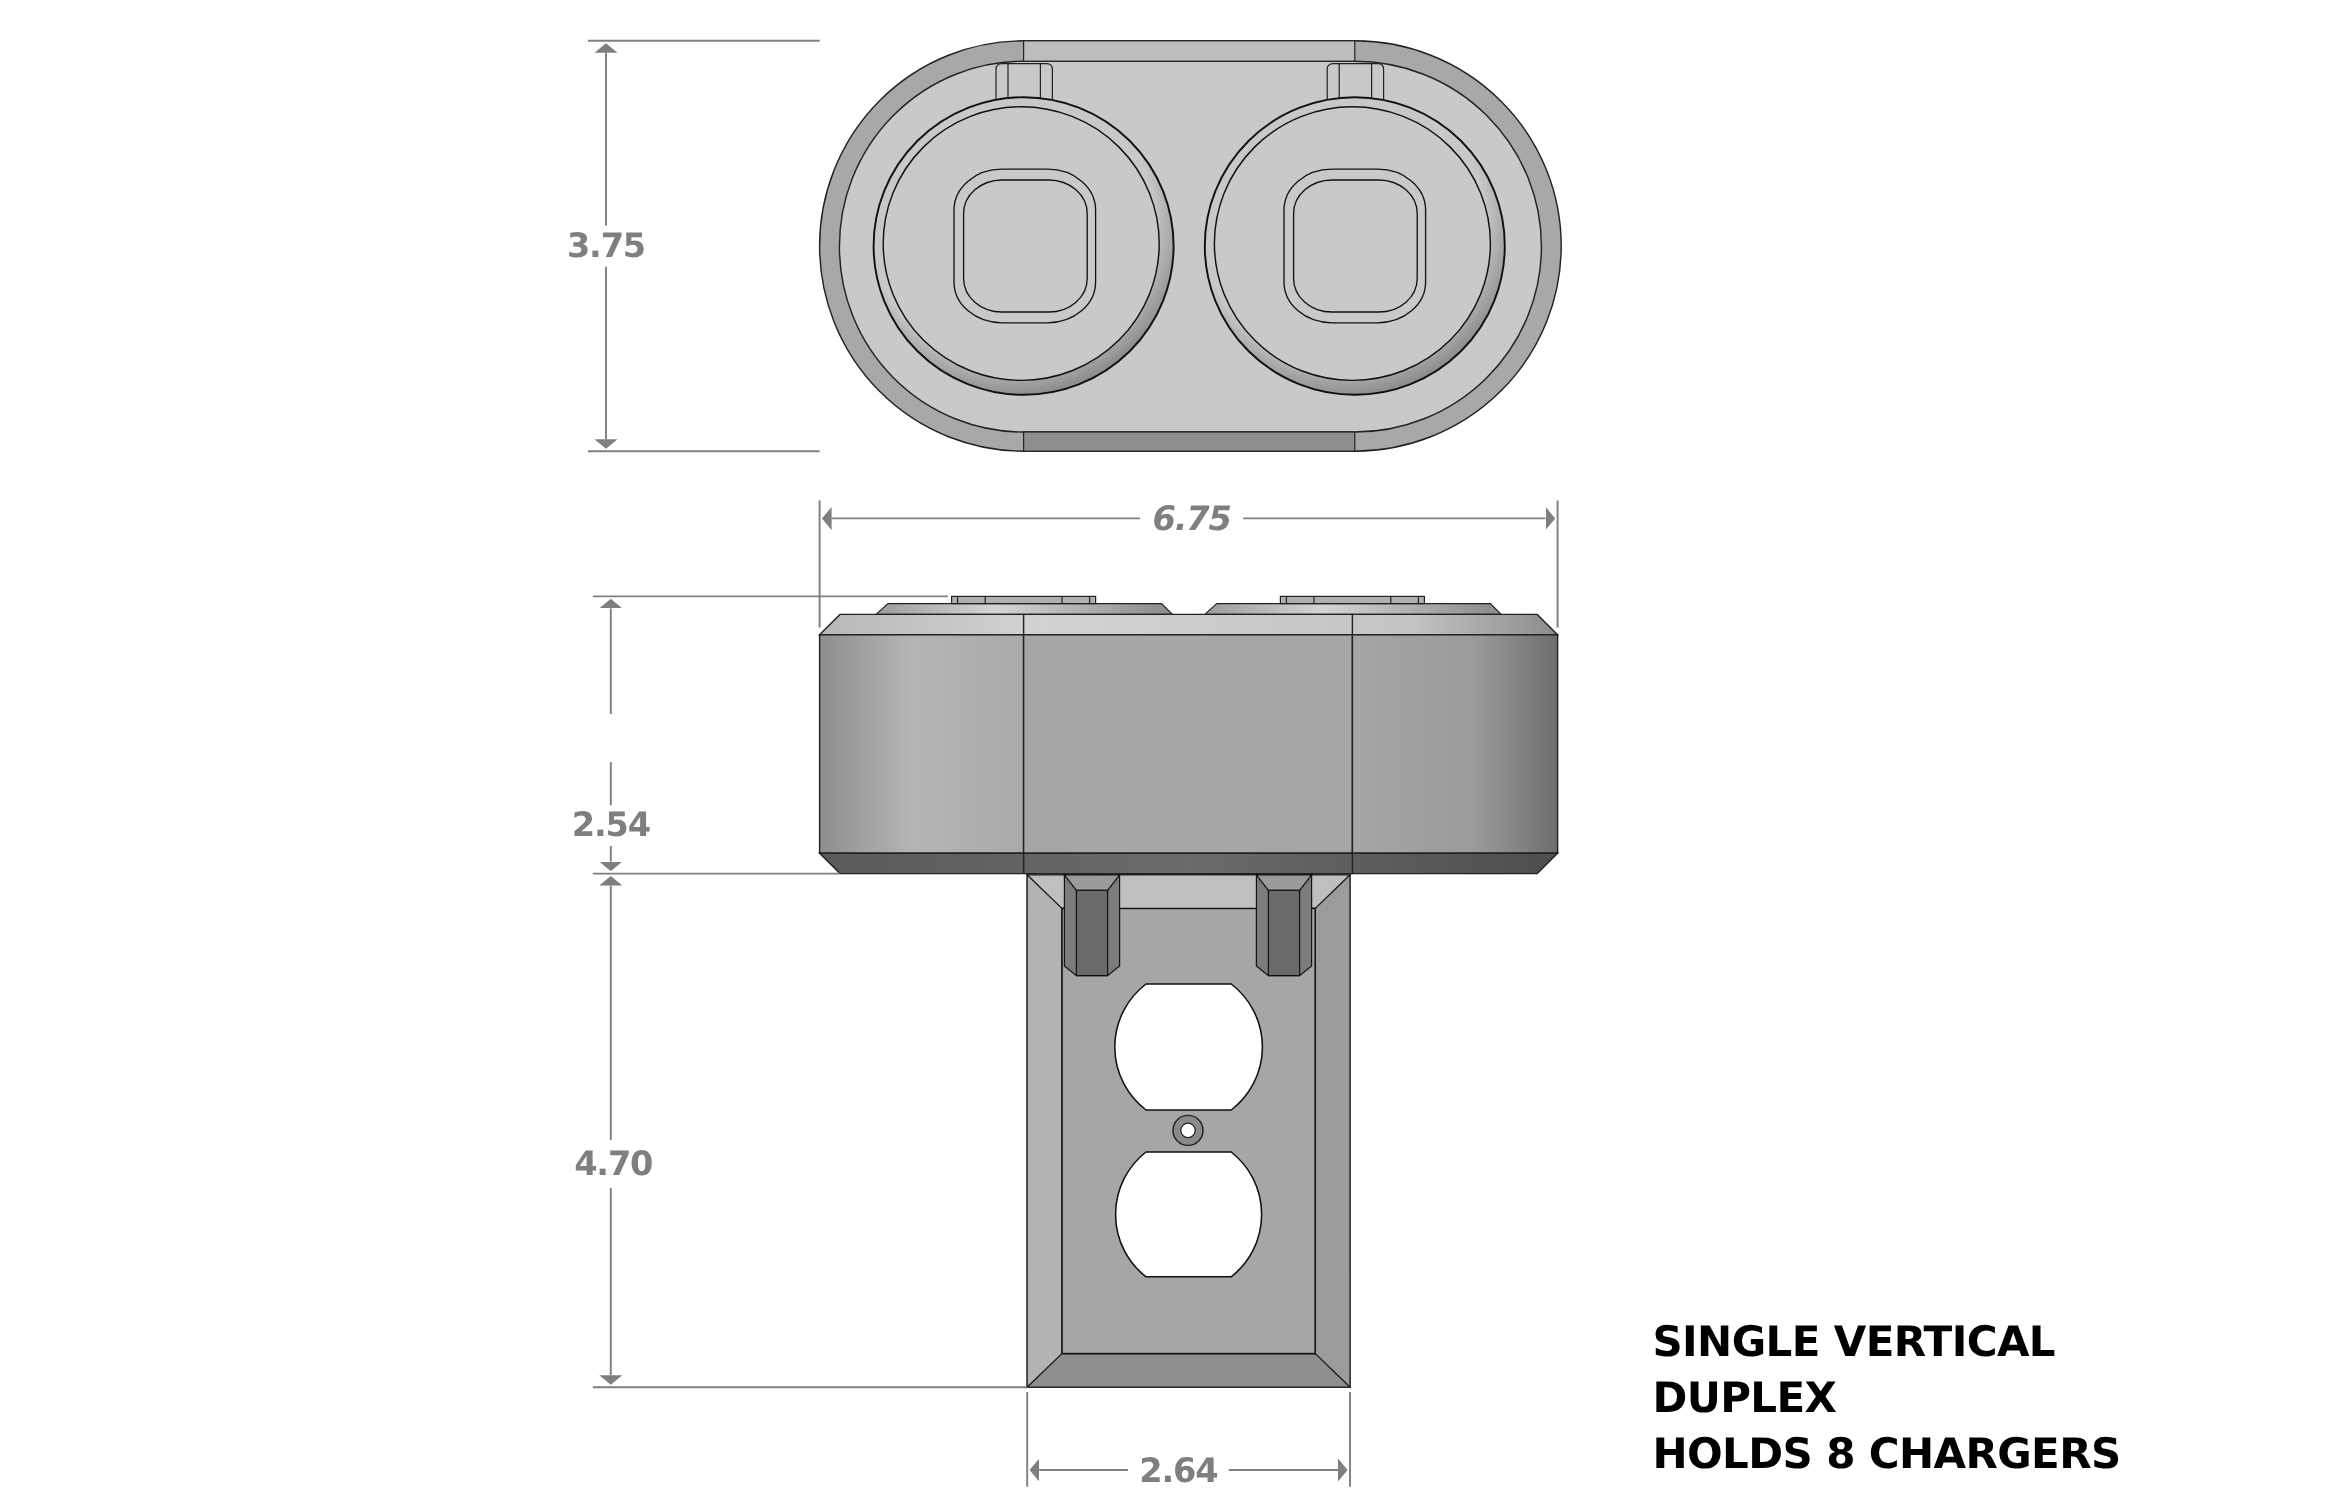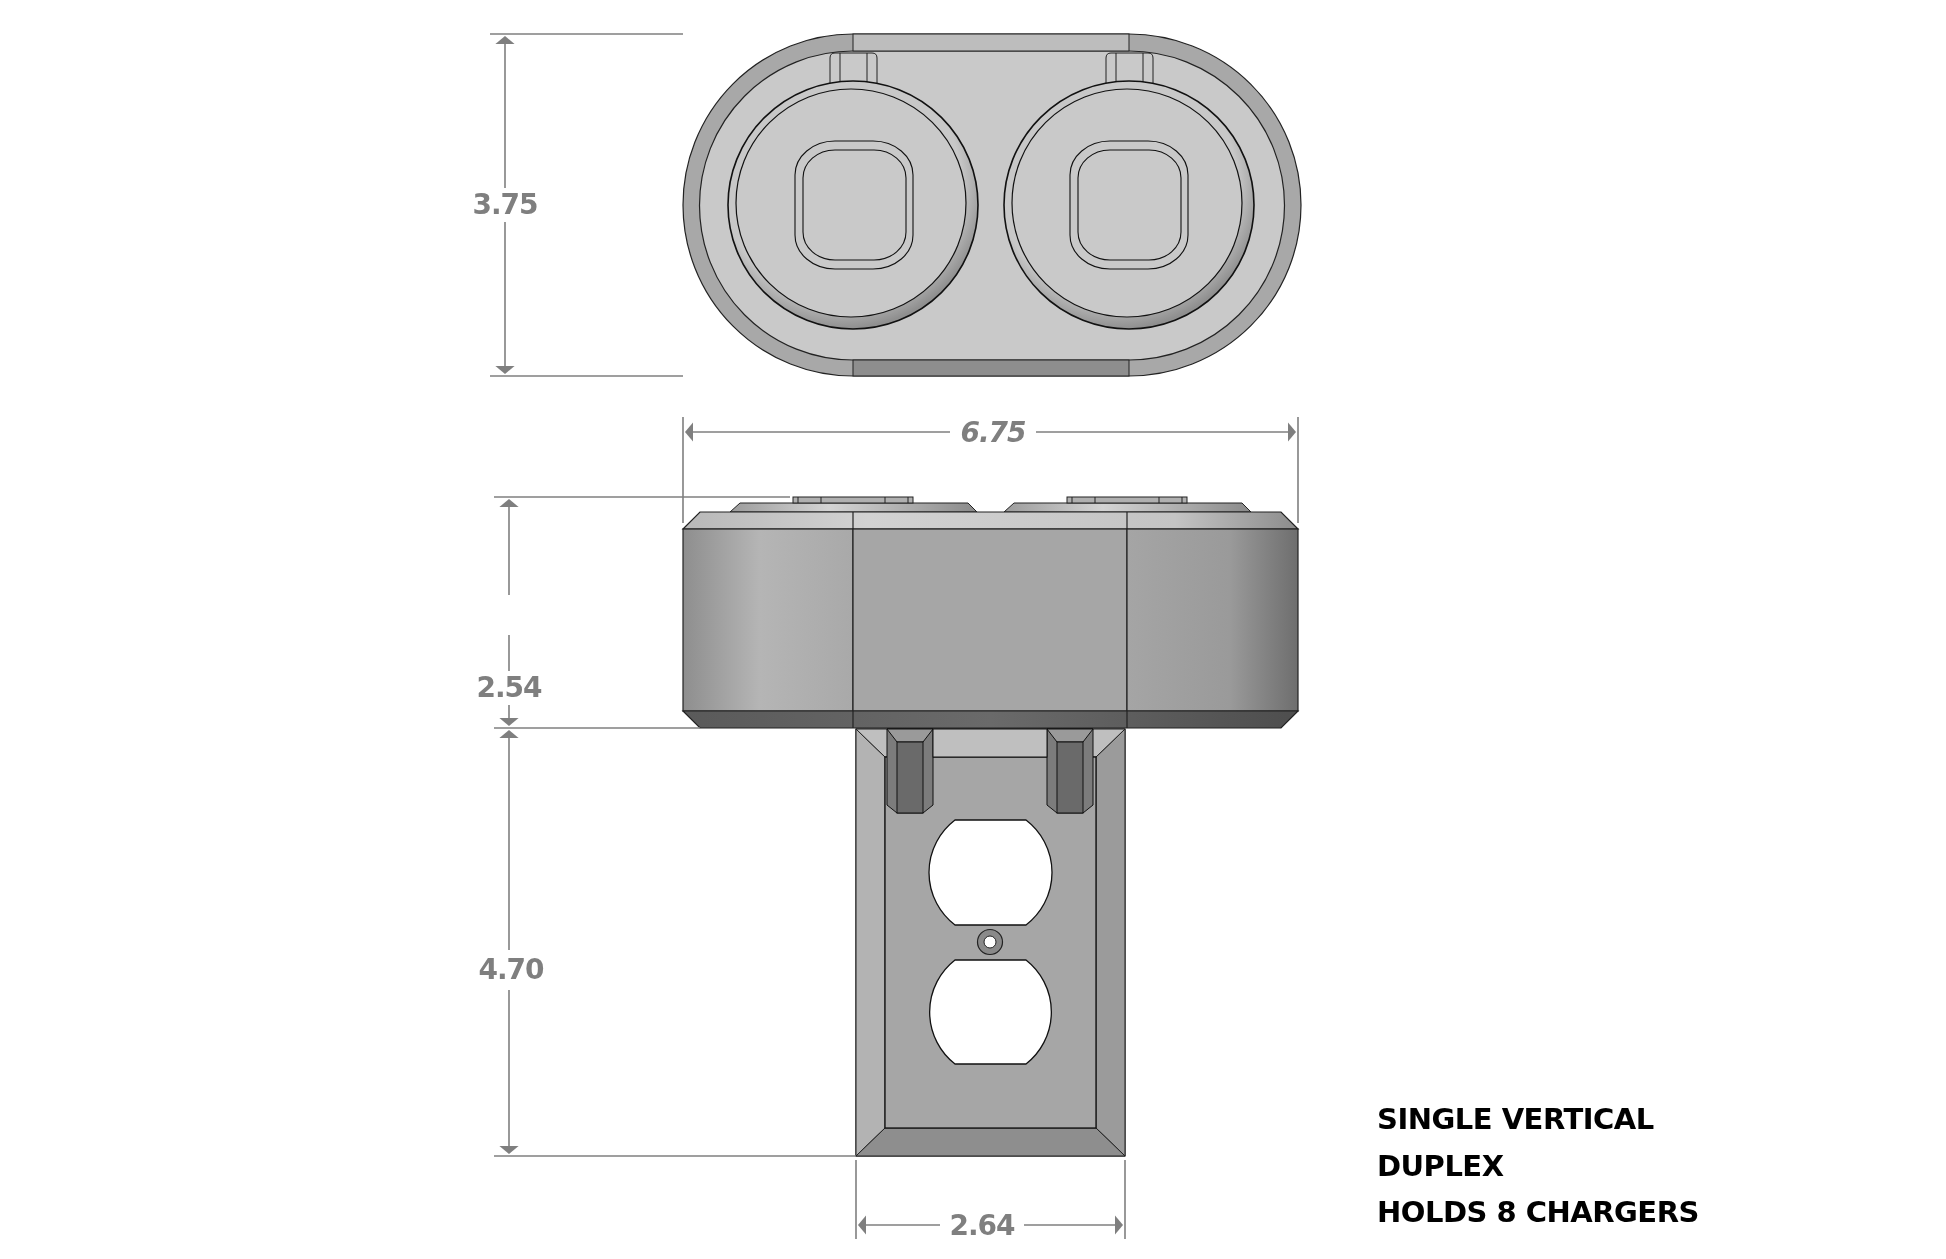--- a/index.html
+++ b/index.html
@@ -5,21 +5,21 @@
   html, body { margin: 0; padding: 0; background: #ffffff; }
   body { width: 1946px; height: 1259px; position: relative; overflow: hidden; }
   #drawing { position: absolute; left: 0; top: 0; width: 1946px; height: 1259px; }
   .dim-text {
     position: absolute; font-family: "DejaVu Sans", sans-serif; font-weight: bold;
     font-size: 28px; color: #7f7f7f; background: #ffffff; line-height: 34px;
     transform: translate(-50%, -50%); padding: 0 6px; white-space: nowrap; letter-spacing: -1px;
   }
   .note {
     position: absolute; left: 1377px; top: 1096px;
-    font-family: "DejaVu Sans", sans-serif; font-weight: bold; font-size: 29px;
+    font-family: "DejaVu Sans", sans-serif; font-weight: bold; font-size: 35px;
     line-height: 46.5px; color: #000; letter-spacing: -0.5px;
   }
   .note div { white-space: nowrap; }
 </style>
 </head>
 <body>
 
 <svg id="drawing" viewBox="0 0 1946 1259" xmlns="http://www.w3.org/2000/svg">
   <defs>
     <linearGradient id="sideL" x1="0" x2="1" y1="0" y2="0">

